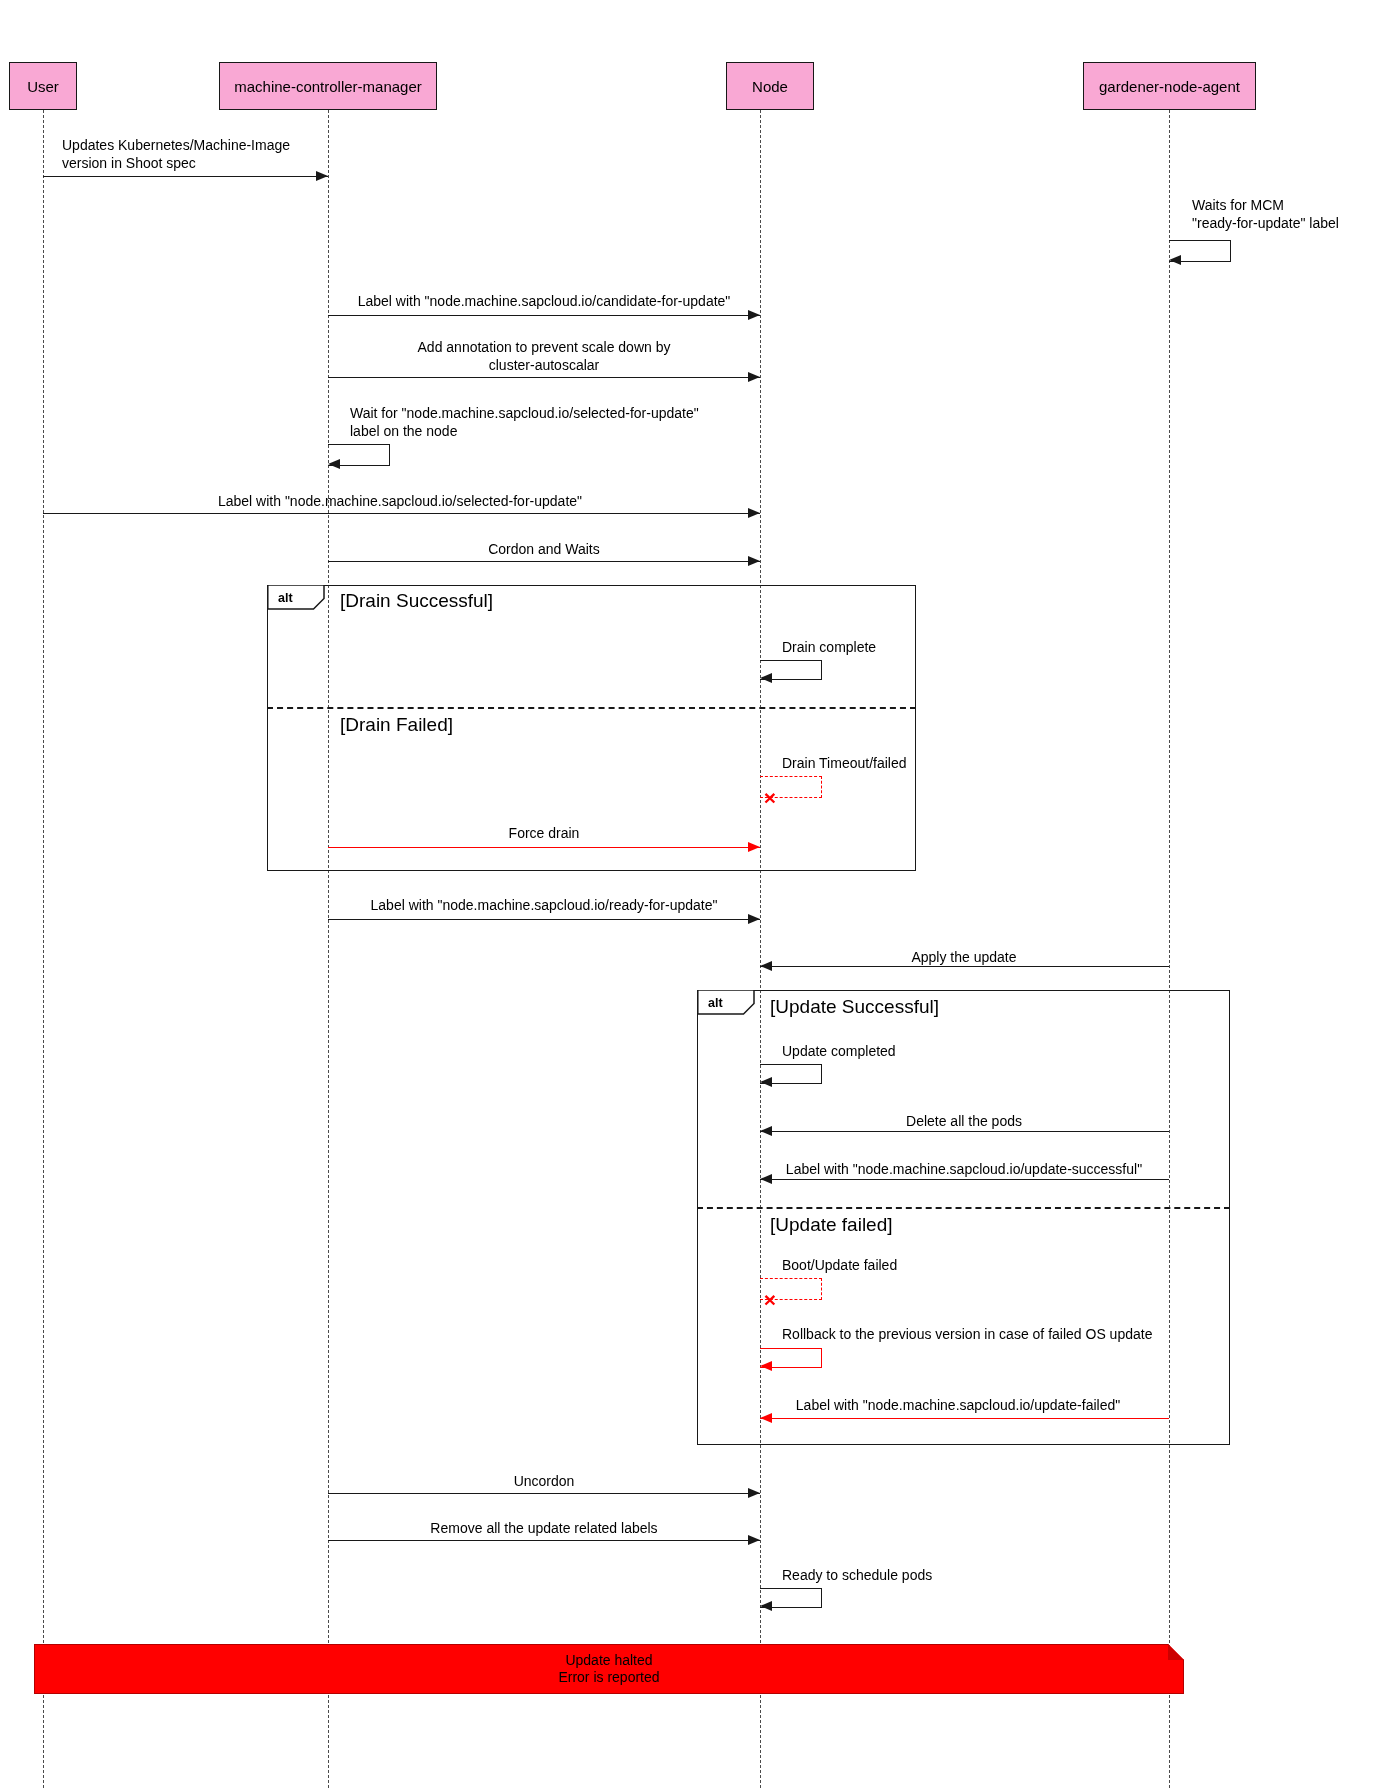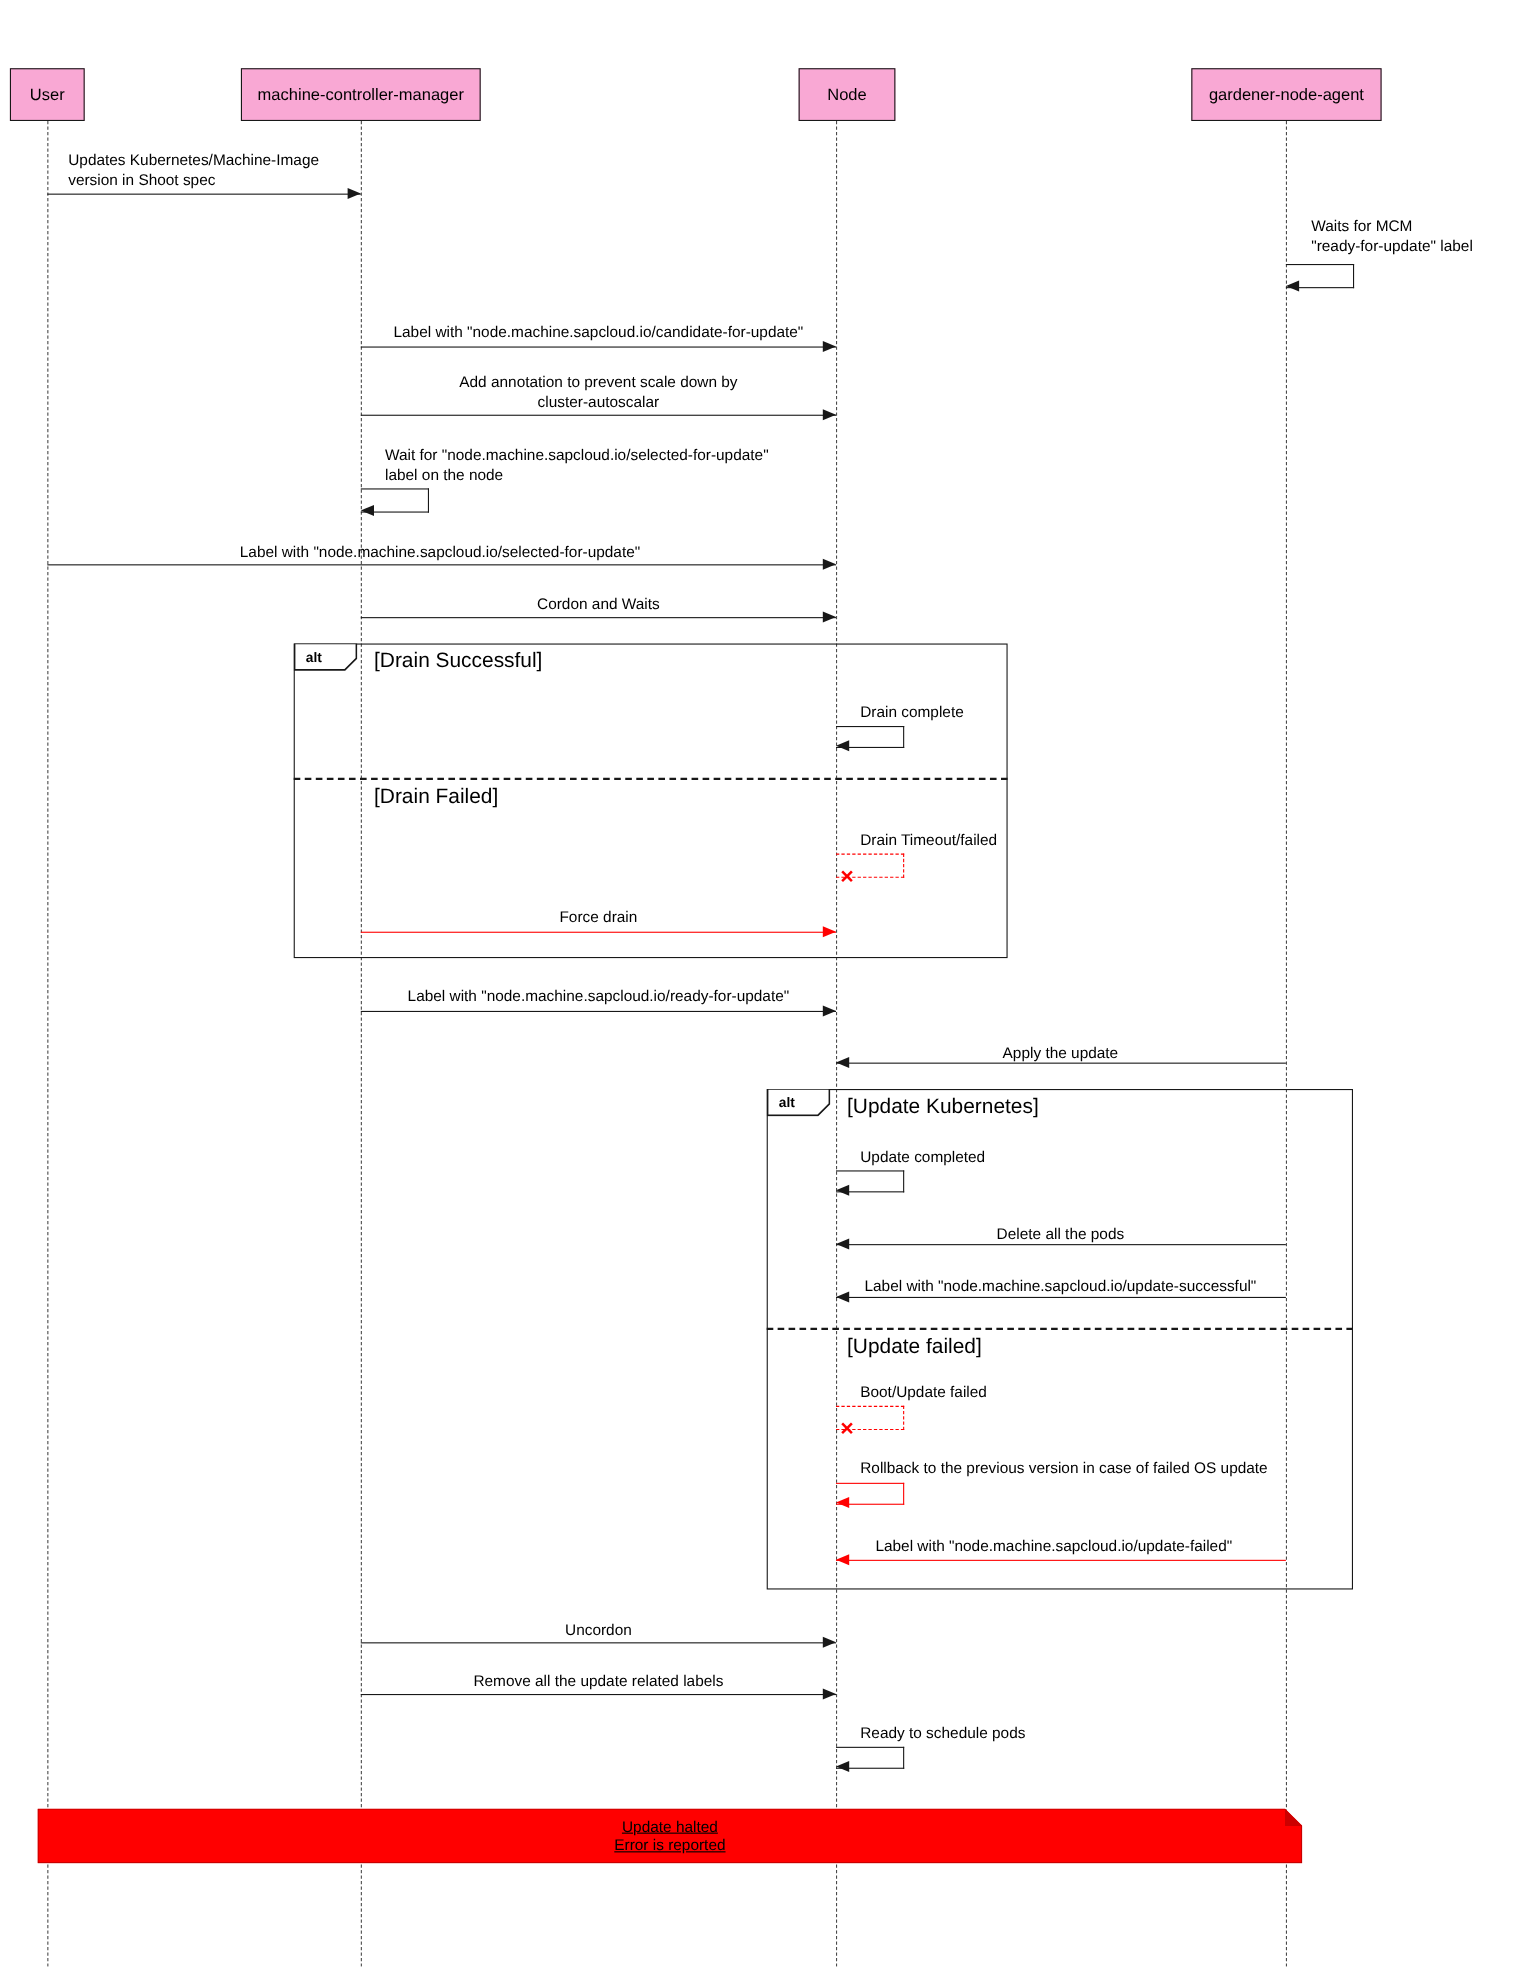--- a/index.html
+++ b/index.html
@@ -60,21 +60,20 @@
     position:absolute; z-index:3; font-size:19px; font-weight:normal; white-space:nowrap;
   }
   .divider {
     position:absolute; height:0; border-top:2px dashed #181818; z-index:3;
   }
   .note {
     position:absolute; z-index:5; background:#ff0000; border:1.5px solid #b30000;
     box-sizing:border-box; display:flex; align-items:center; justify-content:center;
     text-align:center; font-size:14px; line-height:17px; white-space:pre-line; color:#000;
     clip-path: polygon(0 0, calc(100% - 16px) 0, 100% 16px, 100% 100%, 0 100%);
-    text-decoration: underline;
   }
   .note-fold {
     position:absolute; z-index:6; width:16px; height:16px; background:#cc0000;
     clip-path: polygon(0 0, 100% 100%, 0 100%);
   }
 </style>
 </head>
 <body>
 
 <div class="diagram">
@@ -158,21 +157,21 @@
 
   <div class="msg-text center" style="left:964px;top:948px">Apply the update</div>
   <div class="msg-line" style="left:760px;top:966px;width:409px"></div>
   <div class="arrow-left" style="left:760px;top:961px"></div>
 
   <div class="frame" style="left:697px;top:990px;width:533px;height:455px"></div>
   <svg class="frame-tab" style="left:697px;top:990px" width="58" height="25" viewBox="0 0 58 25">
     <path d="M0.8 0 H57 V13.5 L46.5 24 H0.8 Z" fill="#ffffff" stroke="#181818" stroke-width="1.5"></path>
     <text x="11" y="16.5" font-size="12.5" font-weight="bold" fill="#000000">alt</text>
   </svg>
-  <div class="guard" style="left:770px;top:996px">[Update Kubernetes]</div>
+  <div class="guard" style="left:770px;top:996px">[Update Successful]</div>
 
   <div class="msg-text" style="left:782px;top:1042px">Update completed</div>
   <div class="self-loop" style="left:760px;top:1064px;width:62px;height:20px"></div>
   <div class="arrow-left" style="left:760px;top:1077px"></div>
 
   <div class="msg-text center" style="left:964px;top:1112px">Delete all the pods</div>
   <div class="msg-line" style="left:760px;top:1131px;width:409px"></div>
   <div class="arrow-left" style="left:760px;top:1126px"></div>
 
   <div class="msg-text center" style="left:964px;top:1160px">Label with "node.machine.sapcloud.io/update-successful"</div>

